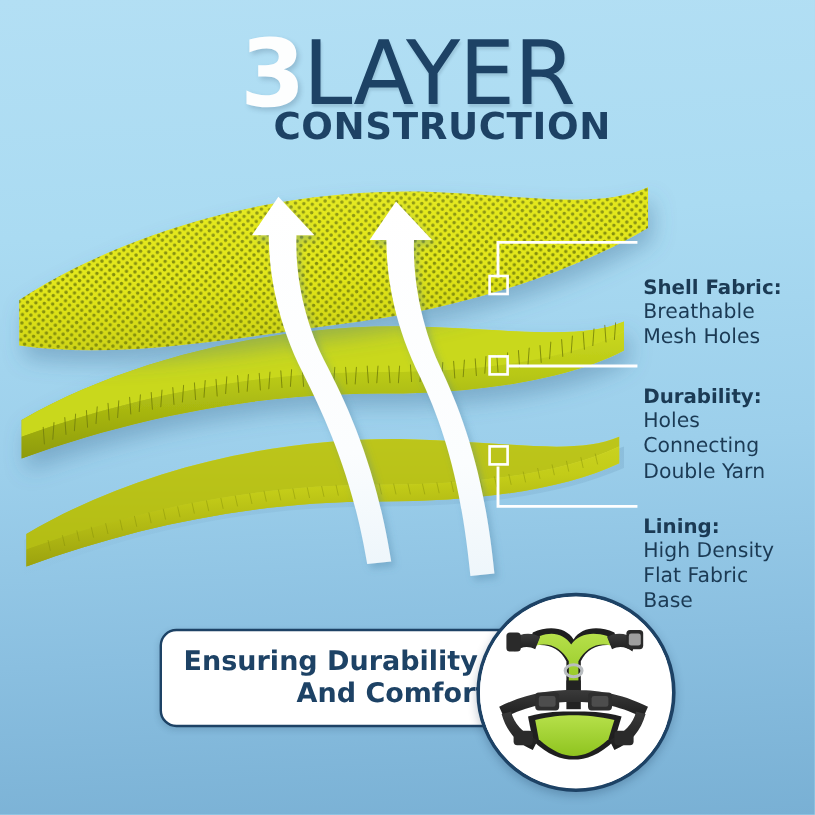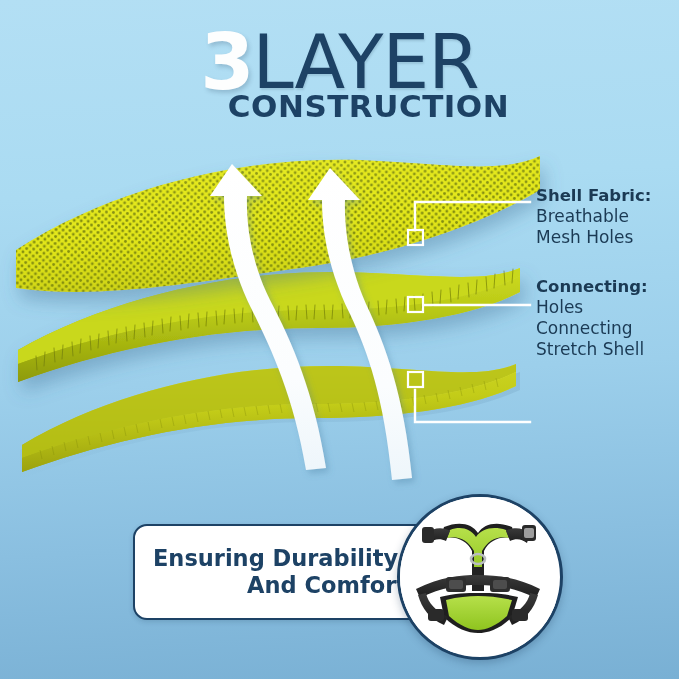--- a/index.html
+++ b/index.html
@@ -36,29 +36,29 @@
   }
   .title-row2{
     margin-top:-6px;padding-left:58px;
     font-size:31px;font-weight:bold;color:#1d4265;
     letter-spacing:.5px;
     font-family:"DejaVu Sans", sans-serif;
   }
   
   .layers-svg{position:absolute;left:0;top:150px;}
   
-  .callout{position:absolute;color:#1b3a54;}
+  .callout{position:absolute;color:#1b3a54;margin-top:44px;}
   .callout .c-head{font-size:16.5px;font-weight:bold;line-height:1.22;font-family:"DejaVu Sans", sans-serif;}
   .callout .c-body{font-size:17px;font-weight:normal;line-height:1.22;font-family:"DejaVu Sans", sans-serif;}
   #callout-1{left:536px;top:186px;}
   #callout-2{left:536px;top:277px;}
   #callout-3{left:536px;top:385px;}
   
   .banner{
-    position:absolute;left:133px;top:524px;width:320px;height:96px;
+    position:absolute;left:133px;top:524px;width:320px;height:82px;
     background:#ffffff;border:2px solid #1d4265;border-radius:14px;
     box-shadow:0 2px 5px rgba(30,60,90,.18);
     display:flex;flex-direction:column;justify-content:center;
     padding:0 18px;box-sizing:border-box;
   }
   .banner-l1{font-size:22.5px;font-weight:bold;color:#1d4265;line-height:1.18;text-align:left;font-family:"DejaVu Sans", sans-serif;}
   .banner-l2{font-size:22.5px;font-weight:bold;color:#1d4265;line-height:1.18;text-align:right;padding-right:26px;font-family:"DejaVu Sans", sans-serif;}
   
   .product-circle{
     position:absolute;left:397px;top:494px;width:160px;height:160px;
@@ -286,26 +286,32 @@
     </g>
   </svg>
 
   <div class="callout" id="callout-1">
     <div class="c-head">Shell Fabric:</div>
     <div class="c-body">Breathable</div>
     <div class="c-body">Mesh Holes</div>
   </div>
 
   <div class="callout" id="callout-2">
-    <div class="c-head">Connecting:</div>
+    <div class="c-head">Durability:</div>
     <div class="c-body">Holes</div>
     <div class="c-body">Connecting</div>
-    <div class="c-body">Stretch Shell</div>
-  </div>
-
+    <div class="c-body">Double Yarn</div>
+  </div>
+
+  <div class="callout" id="callout-3">
+    <div class="c-head">Lining:</div>
+    <div class="c-body">High Density</div>
+    <div class="c-body">Flat Fabric</div>
+    <div class="c-body">Base</div>
+  </div>
 
   <div class="banner">
     <div class="banner-l1">Ensuring Durability</div>
     <div class="banner-l2">And Comfort</div>
   </div>
 
   <div class="product-circle">
     <svg width="156" height="156" viewBox="0 0 156 156">
       <defs>
         <linearGradient id="padGrad" x1="0" y1="0" x2="0" y2="1">

